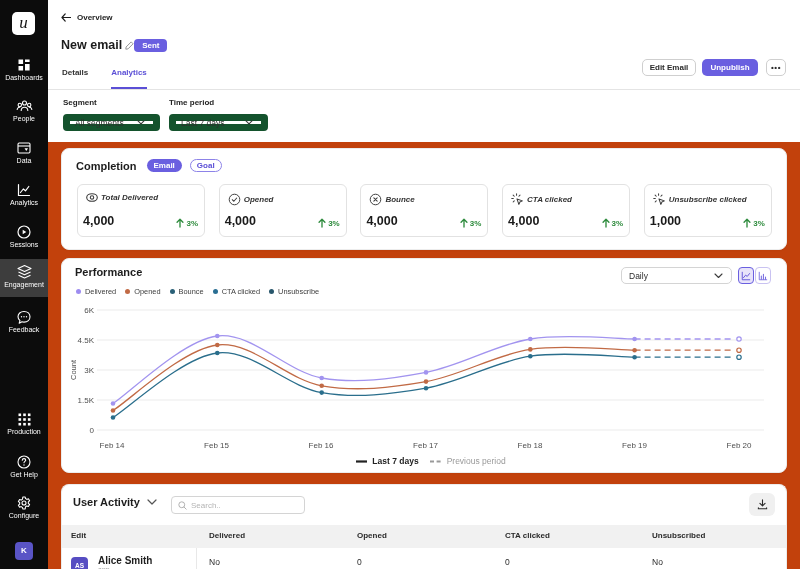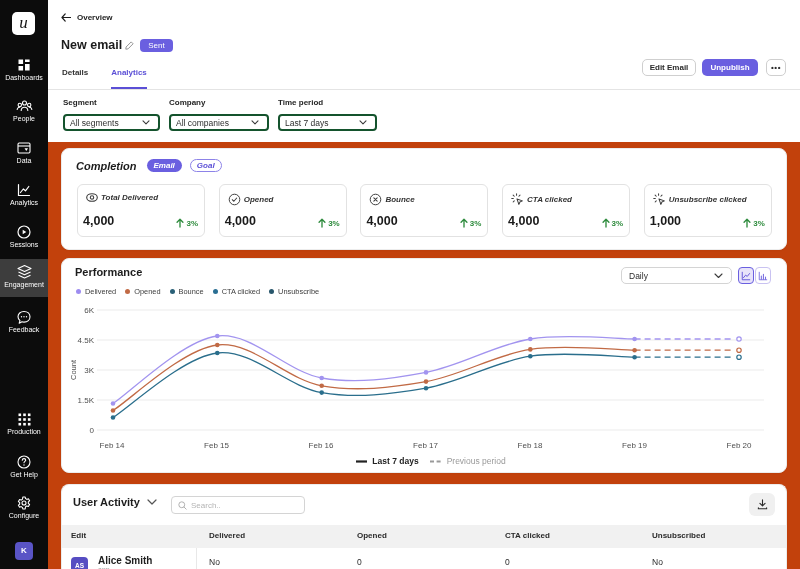--- a/index.html
+++ b/index.html
@@ -15,43 +15,43 @@
 .nav-item .lb { font-size:7px; line-height:8px; color:#fdfdfd; }
 .engbg { position:absolute; left:0; top:259px; width:48px; height:38px; background:#3d3d3d; }
 .kav { position:absolute; left:15px; top:542px; width:18px; height:18px; background:#5a54c6; border-radius:4px; color:#fff; font-size:8px; font-weight:700; text-align:center; line-height:18px; }
 
 
 .main { position:absolute; left:48px; top:0; width:752px; height:569px; background:#c2410c; }
 .tophead { position:absolute; left:0; top:0; width:752px; height:142px; background:#fff; }
 .overview { position:absolute; left:13px; top:13px; font-size:8px; font-weight:700; color:#1c1c1c; display:flex; align-items:center; gap:6px; height:9px; }
 .h1row { position:absolute; left:13px; top:38px; display:flex; align-items:center; }
 .h1row h1 { font-size:12.5px; font-weight:700; color:#1c1c1c; letter-spacing:0; }
-.badge-sent { margin-left:6px; background:#6a5fe0; color:#fff; font-size:8px; font-weight:400; height:13px; line-height:13px; padding:0 8px; border-radius:4px; }
+.badge-sent { margin-left:0; background:#6a5fe0; color:#fff; font-size:8px; font-weight:700; height:13px; line-height:13px; padding:0 8px; border-radius:4px; }
 .topbtns { position:absolute; right:14px; top:38px; display:flex; }
 .btn { height:17px; border-radius:5px; font-size:8px; font-weight:700; display:flex; align-items:center; justify-content:center;margin-top:21px; }
 .btn.outline { border:1px solid #cfcfcf; background:#fff; color:#2b2b2b; width:54px; }
 .btn.purple { background:#6a5fe0; color:#fff; width:56px; margin-left:6px; }
 .btn.dots { border:1px solid #cfcfcf; background:#fff; width:20px; color:#2b2b2b; letter-spacing:0.5px; font-size:8px; margin-left:8px; }
 .tabs { position:absolute; left:14px; top:68px; display:flex; gap:23px; }
 .tab { font-size:8px; font-weight:700; color:#323232; padding-bottom:10px; }
 .tab.active { color:#5b4fd6; border-bottom:2px solid #5b4fd6; }
 .tabline { position:absolute; left:0; top:89px; width:752px; height:1px; background:#e4e4e4; }
 .filters { position:absolute; left:15px; top:98px; display:flex; gap:9px; }
 .flabel { font-size:8px; font-weight:700; color:#242424; margin-bottom:7px; }
-.fselect { height:17px; border:2px solid #14532d; border-radius:4px; background:#fff; display:flex; align-items:center; justify-content:space-between; padding:0 8px 0 5px; font-size:8.5px; color:#2e2e2e; }
+.fselect { height:17px; border:7px solid #14532d; border-radius:4px; background:#fff; display:flex; align-items:center; justify-content:space-between; padding:0 8px 0 5px; font-size:8.5px; color:#2e2e2e; }
 
 
 .card { position:absolute; left:13px; width:726px; background:#fff; border-radius:8px; border:1px solid #ececec; box-shadow:0 1px 2px rgba(0,0,0,0.03); }
 .card.completion { top:148px; height:102px; }
 .card.performance { top:258px; height:215px; }
 .card.useract { top:484px; height:100px; border-bottom:none; border-radius:8px 8px 0 0; }
 .ctitle { font-size:11px; font-weight:700; color:#1c1c1c; }
 
 
-.comp-head { position:absolute; left:14px; top:10px; display:flex; align-items:center;font-style:italic; }
+.comp-head { position:absolute; left:14px; top:10px; display:flex; align-items:center; }
 .pill { font-size:8px; font-weight:700; border-radius:7px; height:13px; line-height:13px; }
 .pill.fill { background:#6a5fe0; color:#fff; margin-left:10px; padding:0 7px; }
 .pill.out { border:1px solid #8d83e8; color:#5b4fd6; background:#fff; margin-left:8px; padding:0 6px; line-height:11px; }
 .stats { position:absolute; left:15px; top:35px; display:flex; gap:13.7px; }
 .stat { width:128px; height:53px; border:1px solid #e2e2e2; border-radius:6px; padding:8px 6px 0 8px; position:relative; }
 .stat .top { display:flex; align-items:center; gap:3px;font-style:italic; }
 .stat .top svg { flex:none; }
 .stat .lbl { font-size:8px; font-weight:700; color:#333; white-space:nowrap; }
 .stat .val { position:absolute; left:5px; top:29px; font-size:12.5px; font-weight:700; color:#1a1a1a; }
 .stat .pct { position:absolute; right:6px; top:33px; font-size:8px; font-weight:700; color:#2e8b3d; display:flex; align-items:center; gap:2px; }
@@ -114,28 +114,20 @@
       <div class="tabline"></div>
       <div class="filters">
         <div style="width:97px;">
           <div class="flabel">Segment</div>
           <div class="fselect">All segments
             <svg width="8" height="5" viewBox="0 0 8 5">
                 <path d="M1 0.8 L4 3.8 L7 0.8" stroke="#3c3c3c" stroke-width="1.1" fill="none" stroke-linecap="round" stroke-linejoin="round"></path>
               </svg>
           </div>
         </div>
-        <div style="width:100px;">
-          <div class="flabel">Company</div>
-          <div class="fselect">All companies
-            <svg width="8" height="5" viewBox="0 0 8 5">
-                <path d="M1 0.8 L4 3.8 L7 0.8" stroke="#3c3c3c" stroke-width="1.1" fill="none" stroke-linecap="round" stroke-linejoin="round"></path>
-              </svg>
-          </div>
-        </div>
         <div style="width:99px;">
           <div class="flabel">Time period</div>
           <div class="fselect">Last 7 days
             <svg width="8" height="5" viewBox="0 0 8 5">
                 <path d="M1 0.8 L4 3.8 L7 0.8" stroke="#3c3c3c" stroke-width="1.1" fill="none" stroke-linecap="round" stroke-linejoin="round"></path>
               </svg>
           </div>
         </div>
       </div>
     </div>

